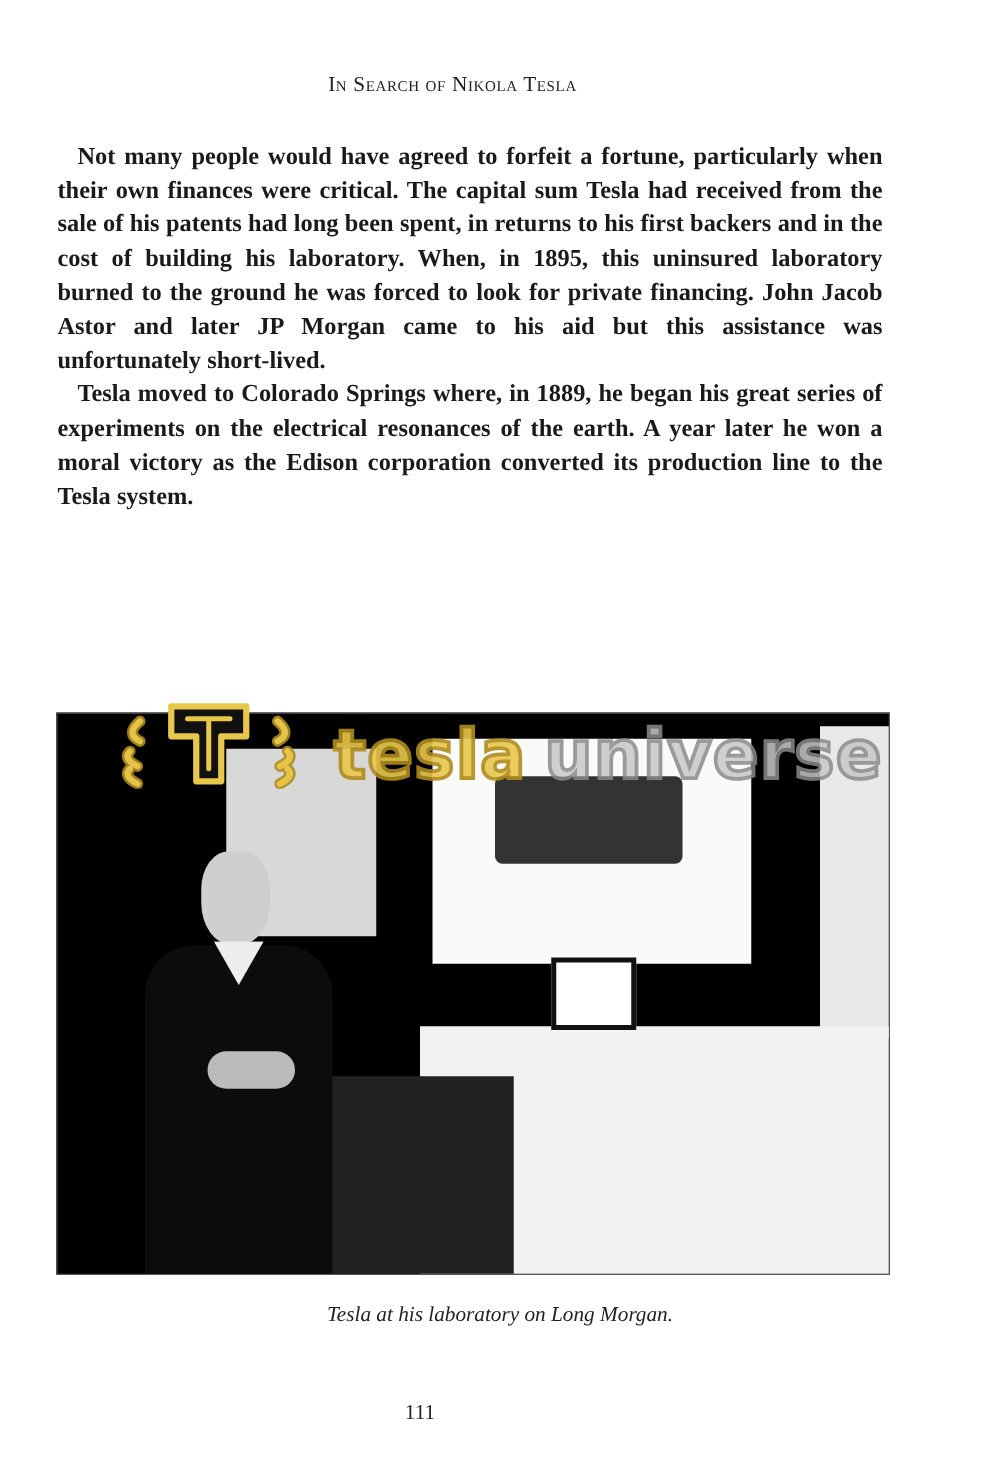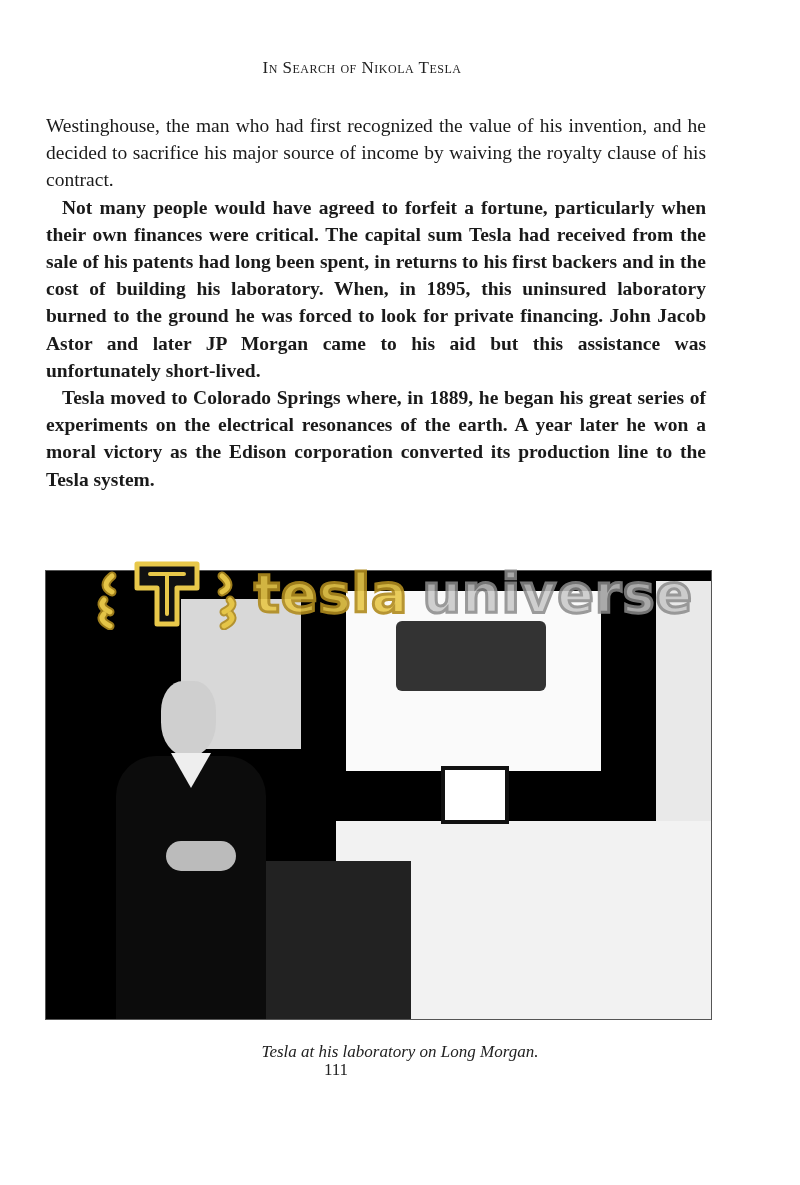--- a/index.html
+++ b/index.html
@@ -15,35 +15,34 @@
   .p3 { left:610px; top:10px; width:57px; height:250px; background:#e9e9e9; }
   .p4 { left:290px; top:250px; width:377px; height:200px; background:#f2f2f2; }
   .p5 { left:395px; top:195px; width:60px; height:50px; background:#fff; border:4px solid #111; }
   .machine { position:absolute; left:350px; top:50px; width:150px; height:70px; background:#333; border-radius:6px; }
   .desk { position:absolute; left:215px; top:290px; width:150px; height:160px; background:#222; }
   .person { position:absolute; left:70px; top:110px; width:150px; height:340px; }
   .head { position:absolute; left:45px; top:0; width:55px; height:75px; background:#cfcfcf; border-radius:40% 40% 45% 45%; }
   .torso { position:absolute; left:0; top:75px; width:150px; height:270px; background:#0c0c0c; border-radius:40px 40px 0 0; }
   .collar { position:absolute; left:55px; top:72px; width:40px; height:35px; background:#eee; clip-path:polygon(0 0,100% 0,50% 100%); }
   .hands { position:absolute; left:50px; top:160px; width:70px; height:30px; background:#bbb; border-radius:15px; }
-  .watermark { position:absolute; left:92px; top:556px; height:75px; display:flex; align-items:center; gap:12px; }
+  .watermark { position:absolute; left:92px; top:556px; height:75px; display:flex; align-items:flex-end; gap:25px; }
   .logo-mark { width:150px; height:72px; }
   .wm-text { font-family:"DejaVu Sans","Liberation Sans",sans-serif; font-size:54px; font-weight:bold; letter-spacing:1px; line-height:1; }
   .wm-a { color:#e8c84a; -webkit-text-stroke:3px #b08b1e; opacity:0.9; }
   .wm-b { color:#c8c8c8; -webkit-text-stroke:3px #8a8a8a; opacity:0.85; margin-left:14px; }
   .caption { position:absolute; top:1042px; left:0; width:800px; text-align:center; font-style:italic; font-size:17px; color:#222; }
-  .page-number { position:absolute; top:1060px; left:0; width:672px; text-align:center; font-size:17px; color:#222; }
+  .page-number { position:absolute; top:1120px; left:0; width:672px; text-align:center; font-size:17px; color:#222; }
 </style>
 </head>
 <body>
 
 <div class="running-head">In Search of Nikola Tesla</div>
 
 <div class="body-text">
-  <p>Westinghouse, the man who had first recognized the value of his invention, and he decided to sacrifice his major source of income by waiving the royalty clause of his contract.</p>
   <p class="indent">Not many people would have agreed to forfeit a fortune, particularly when their own finances were critical. The capital sum Tesla had received from the sale of his patents had long been spent, in returns to his first backers and in the cost of building his laboratory. When, in 1895, this uninsured laboratory burned to the ground he was forced to look for private financing. John Jacob Astor and later JP Morgan came to his aid but this assistance was unfortunately short-lived.</p>
   <p class="indent">Tesla moved to Colorado Springs where, in 1889, he began his great series of experiments on the electrical resonances of the earth. A year later he won a moral victory as the Edison corporation converted its production line to the Tesla system.</p>
 </div>
 
 <div class="figure">
   <div class="panel p1"></div>
   <div class="panel p2"></div>
   <div class="machine"></div>
   <div class="panel p3"></div>
   <div class="panel p4"></div>

